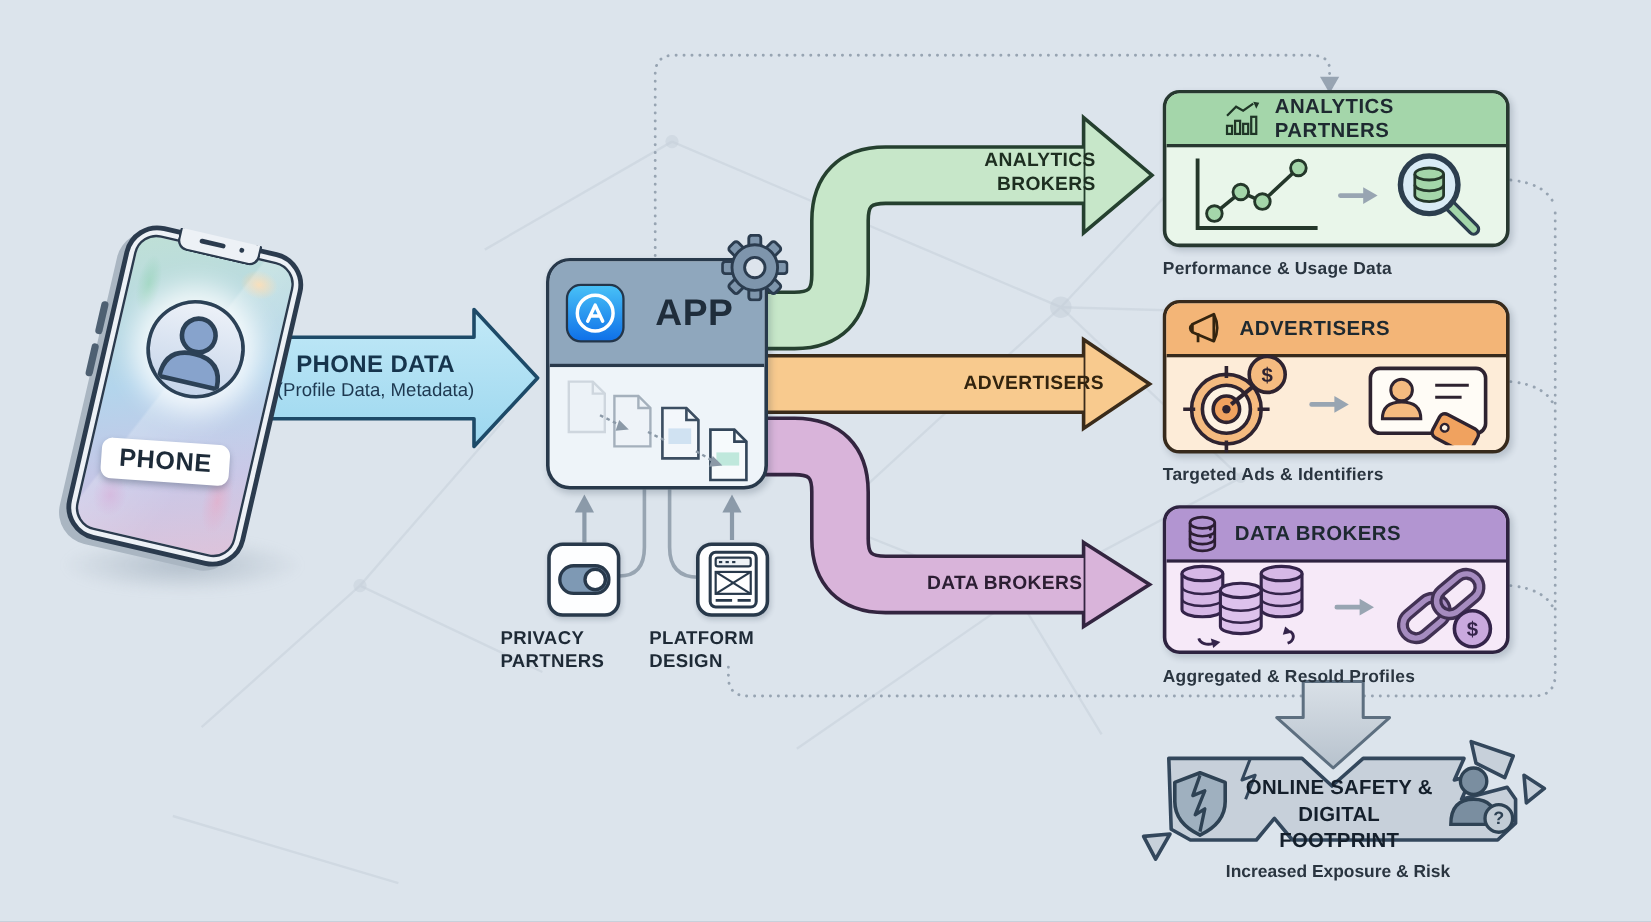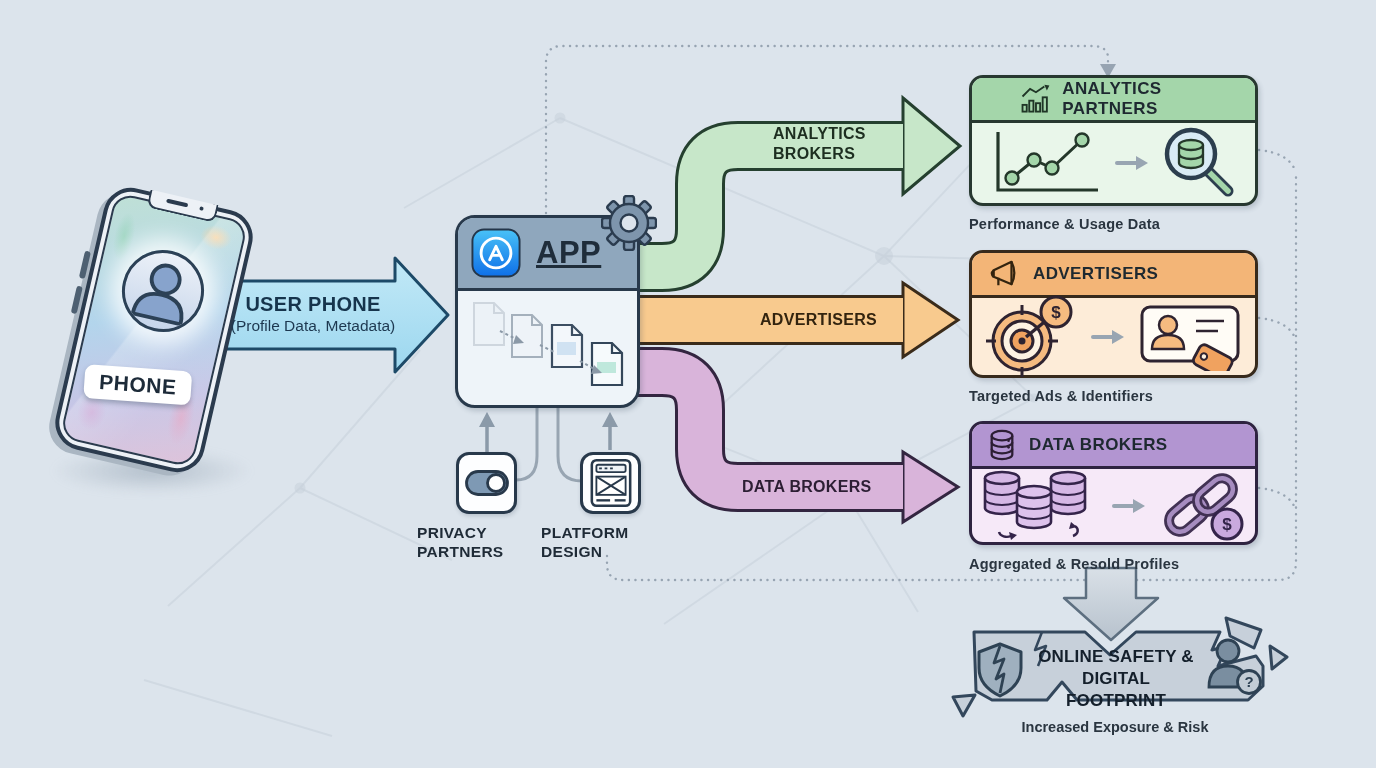--- a/index.html
+++ b/index.html
@@ -33,41 +33,41 @@
           padding:5px 15px;font-weight:bold;font-size:21px;color:#1d2b39;letter-spacing:.5px;
           box-shadow:0 3px 5px rgba(50,70,90,.35);}
 
   
   .ud-title{left:193px;top:293px;width:240px;text-align:center;font-weight:bold;font-size:20px;color:#16344c;letter-spacing:.3px;}
   .ud-sub{left:183px;top:317px;width:260px;text-align:center;font-size:15.5px;color:#1d3850;}
 
   
   .app-box{left:455px;top:215px;width:185px;height:193px;border:3px solid #28394b;border-radius:20px;
            background:#eef4f9;box-shadow:2px 3px 5px rgba(44,62,80,.22);box-sizing:border-box;}
-  .app-header{height:73px;background:#8fa7bd;border-bottom:3px solid #28394b;border-radius:16px 16px 0 0;
-              display:flex;align-items:center;gap:15px;padding:0 13px;box-sizing:border-box;text-decoration:underline;}
+  .app-header{height:88px;background:#8fa7bd;border-bottom:3px solid #28394b;border-radius:16px 16px 0 0;
+              display:flex;align-items:center;gap:25px;padding:0 13px;box-sizing:border-box;}
   .app-title{font-weight:bold;font-size:31px;color:#1f2d3b;letter-spacing:.5px;}
   .app-body{position:relative;height:114px;}
 
   
   .dest{left:969px;width:289px;border-radius:14px;box-sizing:border-box;box-shadow:2px 3px 5px rgba(44,62,80,.2);}
   .dest-header{height:45px;display:flex;align-items:center;gap:12px;padding:0 15px;box-sizing:border-box;
                border-radius:11px 11px 0 0;}
   .dest-title{font-weight:bold;font-size:17px;letter-spacing:.4px;color:#1e2930;}
   .dest-body{display:flex;align-items:center;justify-content:center;gap:13px;}
   .caption{left:969px;width:289px;font-weight:bold;font-size:14.5px;color:#2a3540;letter-spacing:.2px;}
 
   
   .ctrl{width:61px;height:62px;border:3px solid #28394b;border-radius:13px;background:#fdfeff;
         display:flex;align-items:center;justify-content:center;box-sizing:border-box;
         box-shadow:1px 2px 4px rgba(44,62,80,.2);}
   .ctrl-label{width:140px;font-weight:bold;font-size:15.5px;line-height:1.22;color:#1e2a36;letter-spacing:.3px;}
 
   
-  .flow-label{text-align:left;font-weight:bold;letter-spacing:.3px;}
+  .flow-label{text-align:right;font-weight:bold;letter-spacing:.3px;}
   .flow-label span{display:block;}
 
   
   .outcome-title{left:1032px;top:646px;width:168px;text-align:center;font-weight:bold;font-size:17px;
                  line-height:1.28;color:#141f2b;letter-spacing:.2px;}
   .outcome-title span{display:block;}
   .outcome-caption{left:995px;top:719px;width:240px;text-align:center;font-weight:bold;font-size:14.5px;color:#2a3540;}
 
   .phone-shadow{left:52px;top:448px;width:200px;height:46px;border-radius:50%;
                 background:radial-gradient(closest-side,rgba(140,156,172,.5),rgba(140,156,172,0));filter:blur(4px);}
@@ -184,21 +184,21 @@
       <div class="phone-pill">PHONE</div>
     </div>
     <div class="notch">
       <div class="speaker"></div>
       <div class="cam-dot"></div>
     </div>
     <div class="side-btn" style="top:72px;height:28px;"></div>
     <div class="side-btn" style="top:108px;height:28px;"></div>
   </div>
 
-  <div class="abs ud-title">USER PHONE</div>
+  <div class="abs ud-title">PHONE DATA</div>
   <div class="abs ud-sub">(Profile Data, Metadata)</div>
 
   <div class="abs app-box">
     <div class="app-header">
       <svg width="50" height="50" viewBox="0 0 52 52">
         <defs>
             <linearGradient id="gradAS" x1="0" y1="0" x2="0" y2="1">
           <stop offset="0" stop-color="#49c2f7"></stop>
               <stop offset="1" stop-color="#0e6fe8"></stop>
             </linearGradient>

